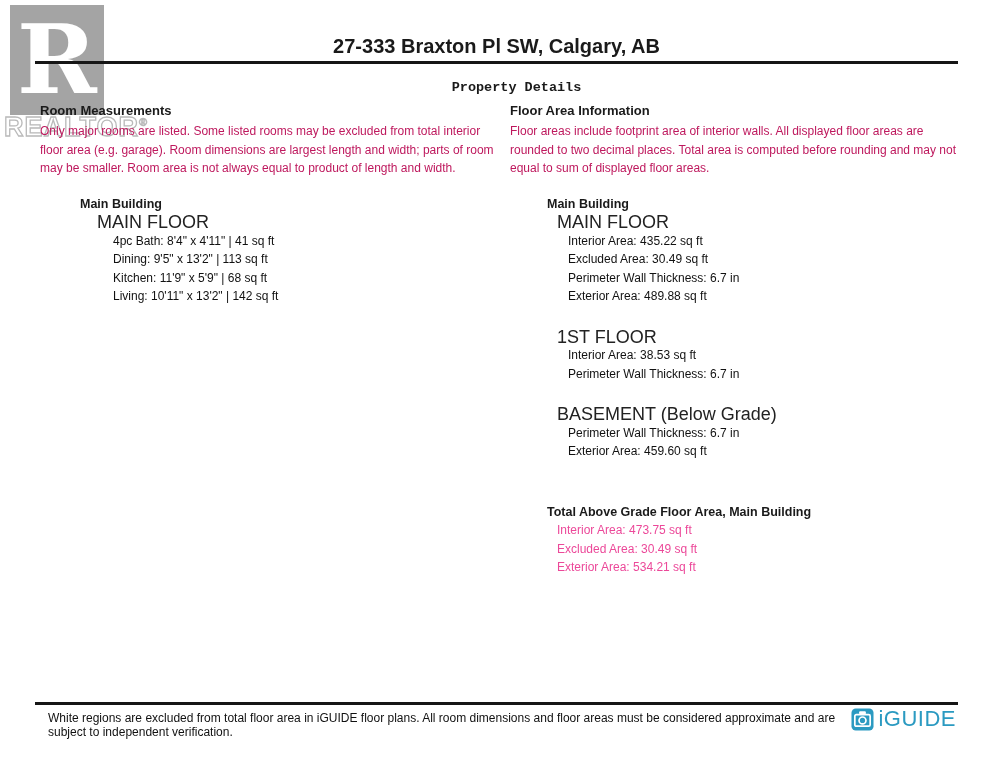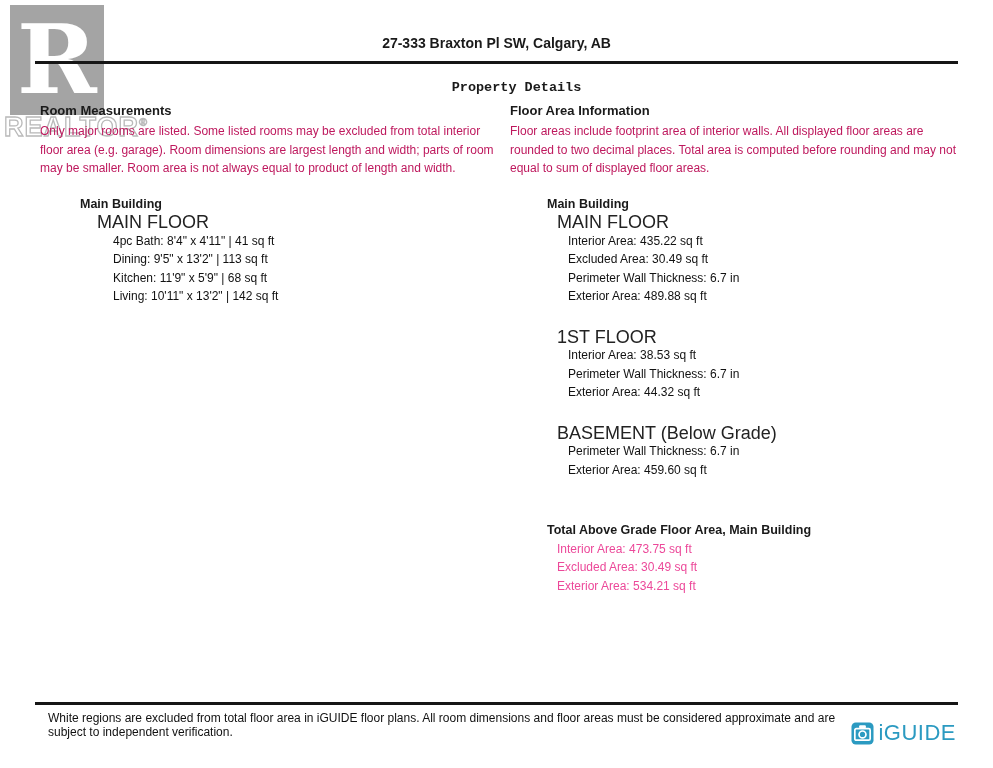--- a/index.html
+++ b/index.html
@@ -22,21 +22,21 @@
   .wm-text {
     position:absolute; top:107px; left:-6px; width:160px; white-space:nowrap;
     font-size:27px; font-weight:bold; letter-spacing:1px;
     color:transparent; -webkit-text-stroke:1.3px #b4b4b4;
   }
   .wm-reg { font-size:11px; vertical-align:super; -webkit-text-stroke:0.8px #b4b4b4; }
 
   
   .title {
     position:absolute; top:35px; left:0; width:100%; text-align:center;
-    font-size:14px; font-weight:bold; margin:0; z-index:2;
+    font-size:20px; font-weight:bold; margin:0; z-index:2;
   }
   .rule {
     position:absolute; left:35px; width:923px; height:3px; background:#161616; z-index:2;
   }
   .rule-header { top:61px; }
   .subtitle {
     position:absolute; top:68px; left:8px; width:100%; text-align:center;
     font-size:13.5px; font-weight:bold; margin:12px; z-index:2;font-family:Liberation Mono, monospace;
   }
 
@@ -68,21 +68,21 @@
   .total-line { font-size:12px; line-height:18.5px; color:#ec4899; }
 
   
   .rule-footer { top:702px; }
   .disclaimer {
     position:absolute; top:711px; left:48px; width:790px;
     font-size:12px; color:#111; z-index:2;
   }
   .brand {
     position:absolute; top:706px; right:37px; z-index:2;
-    display:flex; align-items:center; gap:4px;margin-top:14px;
+    display:flex; align-items:center; gap:4px;
   }
   .brand-text {
     font-size:22px; letter-spacing:0.5px; color:#2b9ac1;
     font-family:"Liberation Sans", sans-serif;
   }
 </style>
 </head>
 <body>
 
 <div class="page">
@@ -122,21 +122,20 @@
         <div class="floor-name">MAIN FLOOR</div>
         <div class="line">Interior Area: 435.22 sq ft</div>
         <div class="line">Excluded Area: 30.49 sq ft</div>
         <div class="line">Perimeter Wall Thickness: 6.7 in</div>
         <div class="line">Exterior Area: 489.88 sq ft</div>
       </div>
       <div class="floor-block">
         <div class="floor-name">1ST FLOOR</div>
         <div class="line">Interior Area: 38.53 sq ft</div>
         <div class="line">Perimeter Wall Thickness: 6.7 in</div>
-        <div class="line">Exterior Area: 44.32 sq ft</div>
       </div>
       <div class="floor-block">
         <div class="floor-name">BASEMENT (Below Grade)</div>
         <div class="line">Perimeter Wall Thickness: 6.7 in</div>
         <div class="line">Exterior Area: 459.60 sq ft</div>
       </div>
     </div>
     <div class="total-block">
       <div class="total-heading">Total Above Grade Floor Area, Main Building</div>
       <div class="total-line">Interior Area: 473.75 sq ft</div>

